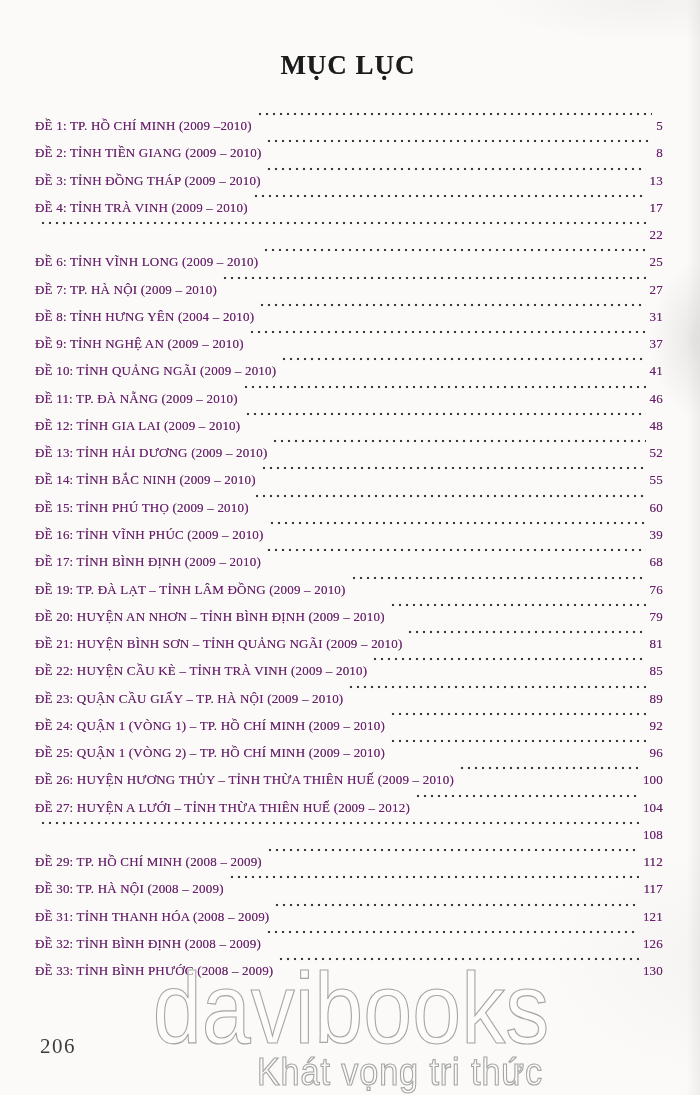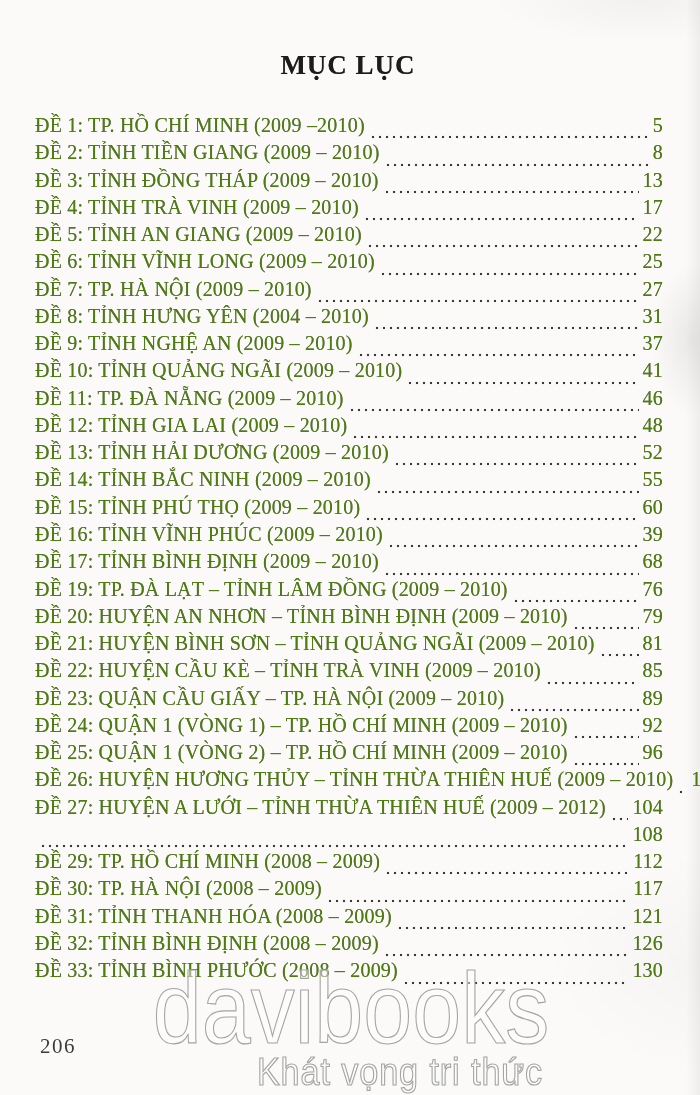--- a/index.html
+++ b/index.html
@@ -28,25 +28,25 @@
     color: #1c1c1c;
     text-shadow: 0 0 0.5px rgba(0,0,0,0.55);
   }
 
   .toc {
     position: absolute;
     top: 112px; left: 35px; right: 37px;
   }
   .toc-row {
     display: flex;
-    align-items: flex-end;
+    align-items: flex-start;
     height: 27.27px;
     line-height: 27.27px;
-    font-size: 20px;
-    color: #4d7c0f;
+    font-size: 13px;
+    color: #701a75;
     letter-spacing: 0.2px;
     text-shadow: 0 0 0.4px rgba(0,0,0,0.5);
   }
   .toc-label { white-space: nowrap; }
   .toc-dots {
     flex: 1 1 auto;
     min-width: 8px;
     height: 4px;
     margin: 0 4px 0 6px;
     background-image: radial-gradient(circle at 2px 2px, #3a3a3a 1.15px, transparent 1.6px);
@@ -114,21 +114,20 @@
     <span class="toc-page">13</span>
   </div>
 
   <div class="toc-row">
     <span class="toc-label">ĐỀ 4: TỈNH TRÀ VINH (2009 – 2010)</span>
     <span class="toc-dots"></span>
     <span class="toc-page">17</span>
   </div>
 
   <div class="toc-row">
-    <span class="toc-label">ĐỀ 5: TỈNH AN GIANG (2009 – 2010)</span>
     <span class="toc-dots"></span>
     <span class="toc-page">22</span>
   </div>
 
   <div class="toc-row">
     <span class="toc-label">ĐỀ 6: TỈNH VĨNH LONG (2009 – 2010)</span>
     <span class="toc-dots"></span>
     <span class="toc-page">25</span>
   </div>
 

